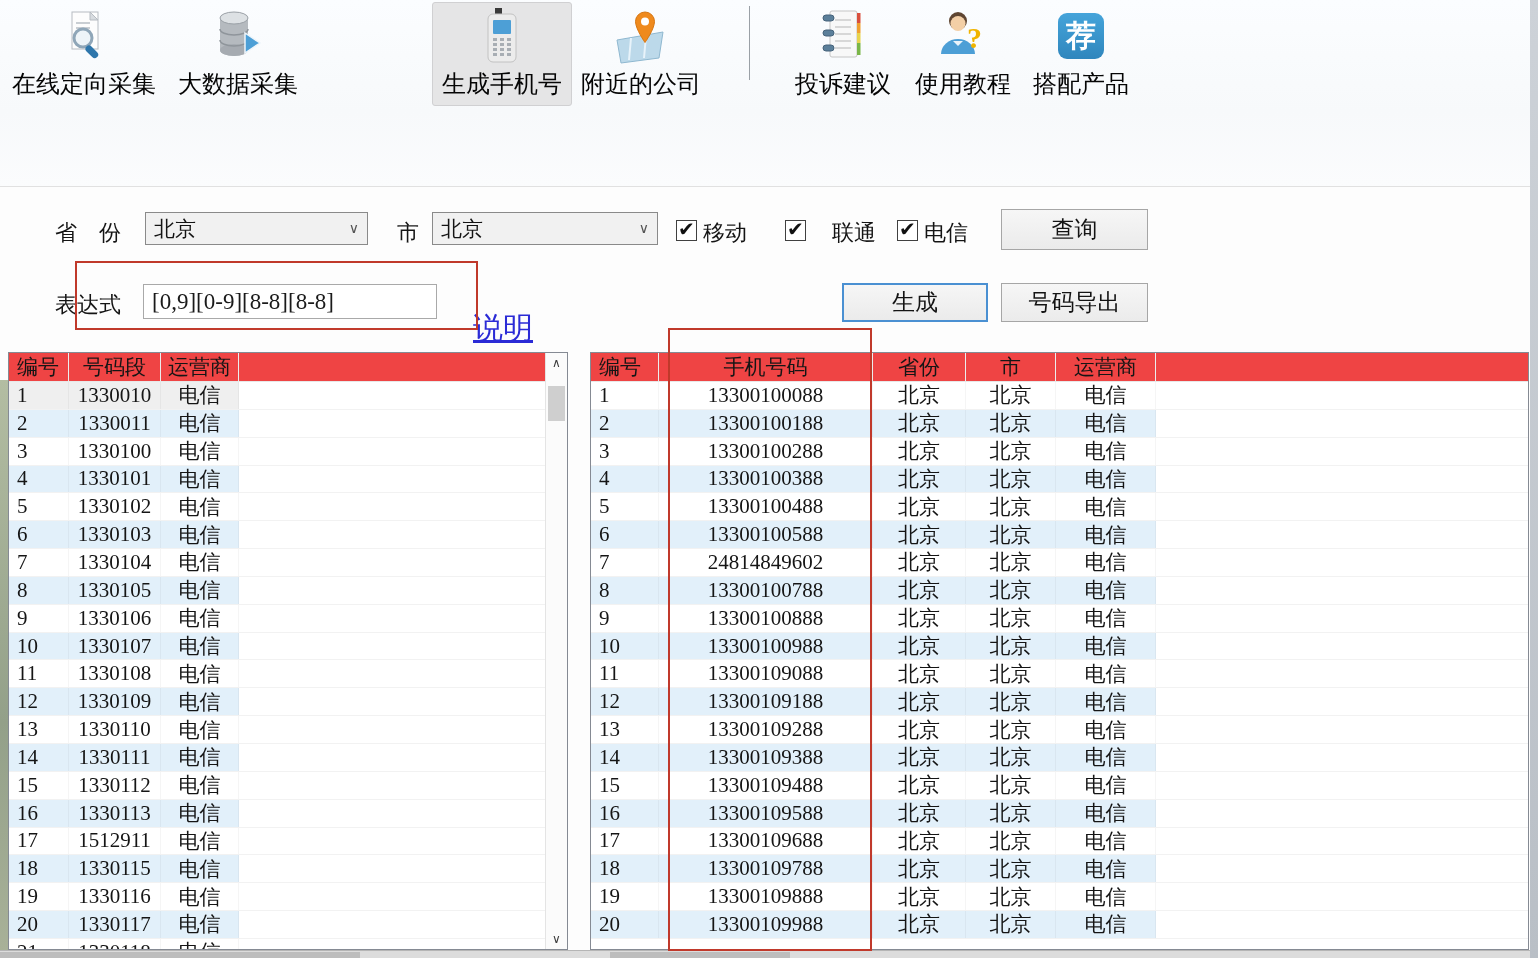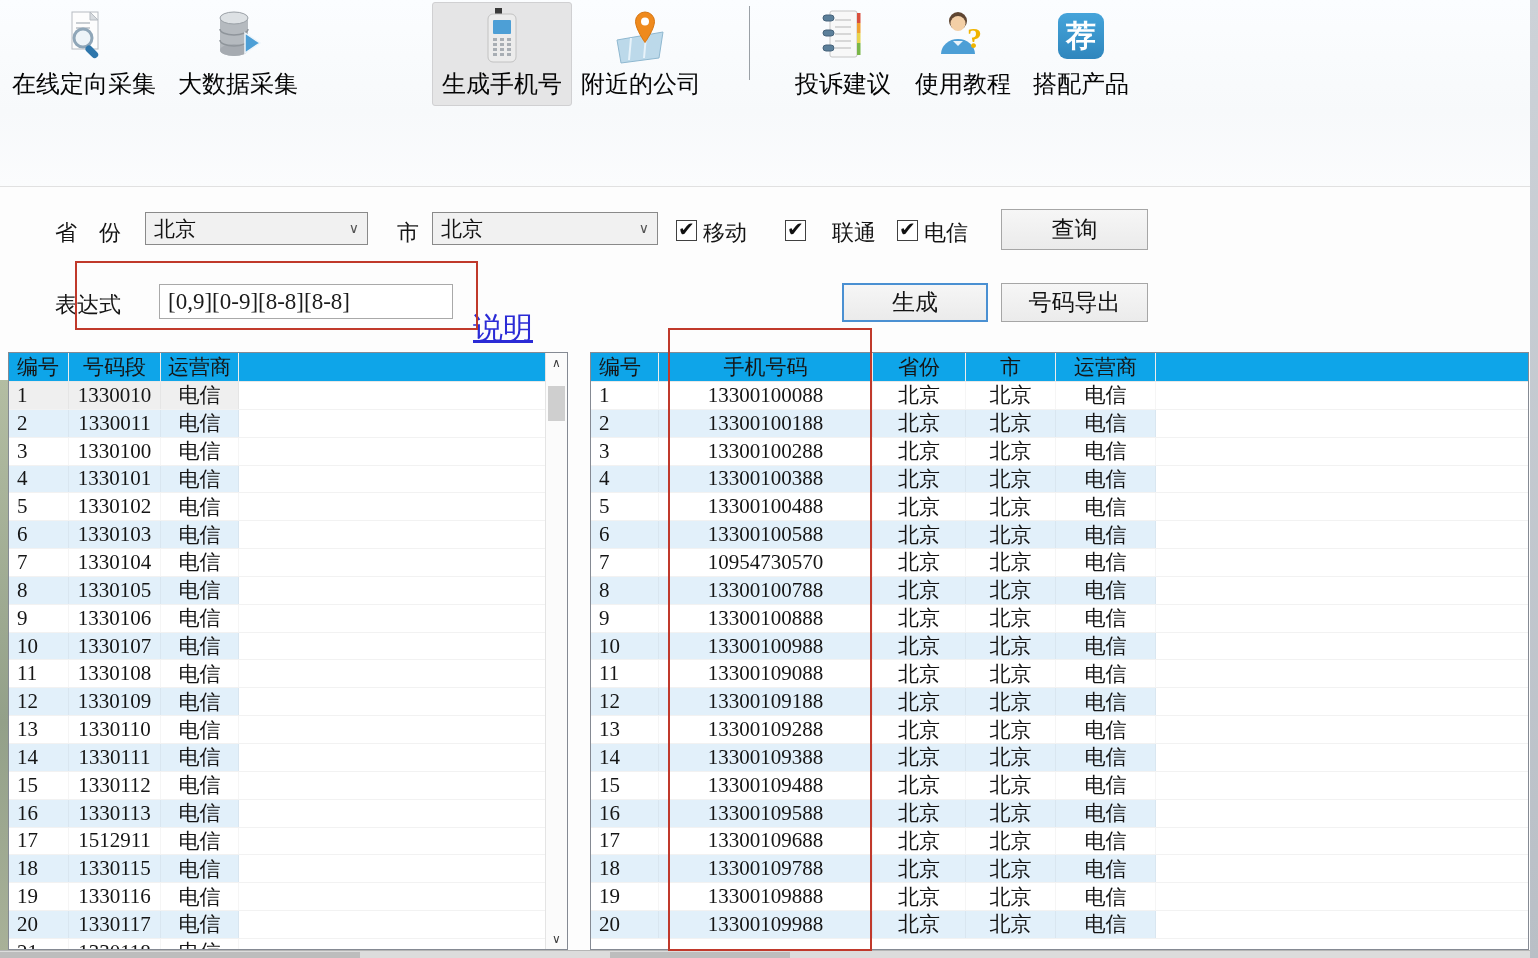--- a/index.html
+++ b/index.html
@@ -26,30 +26,30 @@
   .cb-box{position:absolute;width:21px;height:21px;background:#fff;border:1px solid #404040;
           box-sizing:border-box;display:flex;align-items:center;justify-content:center;}
   .cb-box .chk{font-size:20px;font-weight:bold;color:#111;line-height:18px;margin-top:-3px;
                font-family:"DejaVu Sans",sans-serif;}
   .btn{position:absolute;background:linear-gradient(#f6f6f6,#ebebeb);border:1px solid #a6a6a6;
        font-family:"Liberation Serif",serif;font-size:23px;color:#141414;
        display:flex;align-items:center;justify-content:center;box-sizing:border-box;}
   .btn.blue{border:2px solid #4a90d2;}
   .expr-input{position:absolute;left:143px;top:284px;width:294px;height:35px;border:1px solid #a9a9a9;
        background:#fff;font-family:"Liberation Serif",serif;font-size:23px;color:#1a1a1a;
-       padding:0 16px 0 8px;box-sizing:border-box;outline:none;margin-left:16px;}
+       padding:0 16px 0 8px;box-sizing:border-box;outline:none;}
   .help-link{position:absolute;left:457px;top:308px;font-family:"Liberation Serif",serif;
        font-size:30px;color:#2b2bd6;text-decoration:underline;cursor:pointer;margin-left:16px;}
   
   .ann{position:absolute;border:2px solid var(--red,#c0392b);background:transparent;
        pointer-events:none;z-index:50;box-sizing:border-box;}
   
   .tbl{position:absolute;top:352px;height:598px;background:#fff;border:1px solid #858a93;
        box-sizing:border-box;overflow:hidden;font-family:"Liberation Serif",serif;font-size:21px;color:#151515;}
-  .thead{position:absolute;left:0;top:0;right:0;height:29px;display:flex;background:#0ea5e9;
+  .thead{position:absolute;left:0;top:0;right:0;height:29px;display:flex;background:#ef4444;
          border-bottom:1px solid #e8e8e8;box-sizing:border-box;}
   .hcell{display:flex;align-items:center;justify-content:center;box-sizing:border-box;
          border-right:1px solid #ececec;height:100%;white-space:nowrap;}
   .hcell.lft{justify-content:flex-start;padding-left:8px;}
   .rows{position:absolute;left:0;top:29px;right:0;bottom:0;overflow:hidden;}
   .trow{height:27.85px;border-bottom:1px solid #f2f2f2;box-sizing:border-box;position:relative;}
   .strip{position:absolute;left:0;top:0;bottom:0;display:flex;}
   .trow.alt .strip{background:#e2f0fa;}
   .trow.first .strip{background:#efefef;}
   .cell{display:flex;align-items:center;justify-content:center;height:100%;
@@ -442,21 +442,21 @@
           <div class="cell rc1 lft">6</div>
           <div class="cell rc2">13300100588</div>
           <div class="cell rc3">北京</div>
           <div class="cell rc4">北京</div>
           <div class="cell rc5">电信</div>
         </div>
       </div>
       <div class="trow">
         <div class="strip" style="width: 565px;">
           <div class="cell rc1 lft">7</div>
-          <div class="cell rc2">10954730570</div>
+          <div class="cell rc2">24814849602</div>
           <div class="cell rc3">北京</div>
           <div class="cell rc4">北京</div>
           <div class="cell rc5">电信</div>
         </div>
       </div>
       <div class="trow alt">
         <div class="strip" style="width: 565px;">
           <div class="cell rc1 lft">8</div>
           <div class="cell rc2">13300100788</div>
           <div class="cell rc3">北京</div>

